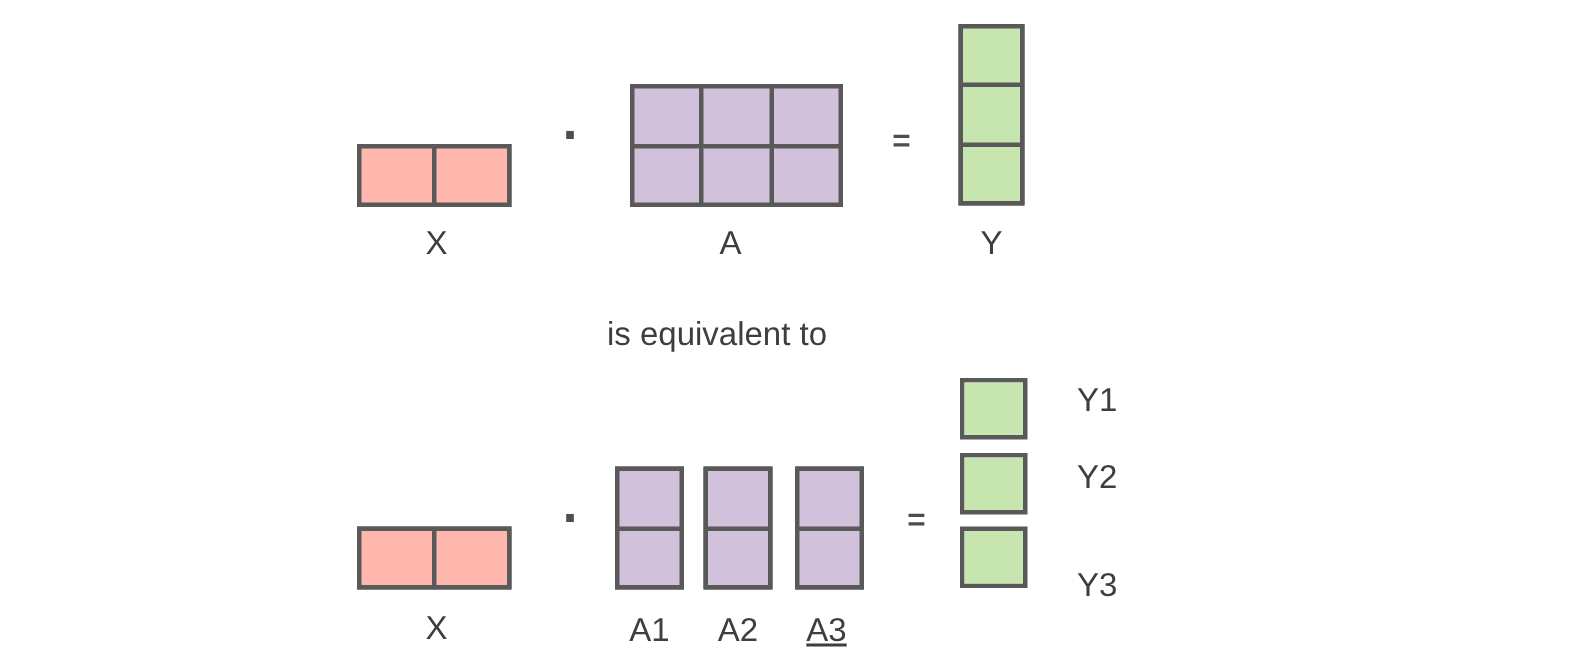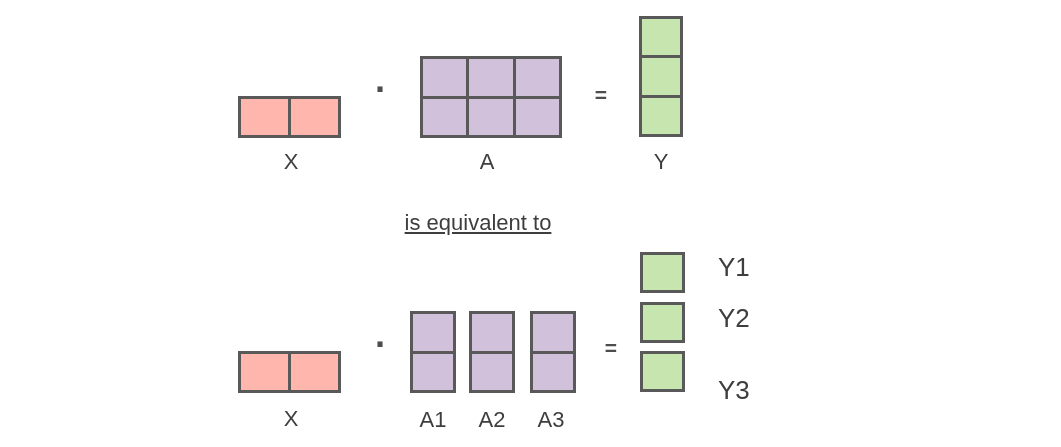--- a/index.html
+++ b/index.html
@@ -31,21 +31,21 @@
     position: absolute;
     transform: translate(-50%, -50%);
     font-size: 22px;
     line-height: 1;
     color: var(--text, #3e3e3e);
     white-space: nowrap;
   }
   .side-label {
     position: absolute;
     transform: translateY(-50%);
-    font-size: 26px;
+    font-size: 22px;
     line-height: 1;
     color: var(--text, #3e3e3e);
     white-space: nowrap;
   }
   .op {
     position: absolute;
     transform: translate(-50%, -50%);
     line-height: 1;
     color: var(--operator, #4d4d4d);
   }
@@ -84,21 +84,21 @@
   <div class="matrix" style="left: 639px; top: 16px; width: 44px; height: 121px; grid-template-columns: repeat(1, 1fr); grid-template-rows: repeat(3, 1fr);">
       <div class="cell" style="background: rgb(199, 230, 175);"></div>
       <div class="cell" style="background: rgb(199, 230, 175);"></div>
       <div class="cell" style="background: rgb(199, 230, 175);"></div>
     </div>
 
   <span class="label" style="left:291px; top:162px;">X</span>
   <span class="label" style="left:487px; top:162px;">A</span>
   <span class="label" style="left:661px; top:162px;">Y</span>
 
-  <span class="label" style="left:478px; top:223px;text-decoration:underline;">is equivalent to</span>
+  <span class="label" style="left:478px; top:223px;">is equivalent to</span>
 
   <div class="matrix" style="left: 238px; top: 351px; width: 103px; height: 42px; grid-template-columns: repeat(2, 1fr); grid-template-rows: repeat(1, 1fr);">
       <div class="cell" style="background: rgb(255, 182, 172);"></div>
       <div class="cell" style="background: rgb(255, 182, 172);"></div>
     </div>
 
   <span class="op op-dot" style="left:381px; top:345px;">·</span>
 
   <div class="matrix" style="left: 410px; top: 311px; width: 46px; height: 82px; grid-template-columns: repeat(1, 1fr); grid-template-rows: repeat(2, 1fr);">
       <div class="cell" style="background: rgb(210, 193, 219);"></div>
@@ -125,15 +125,15 @@
       <div class="cell" style="background: rgb(199, 230, 175);"></div>
     </div>
 
   <span class="side-label" style="left:718px; top:267px;">Y1</span>
   <span class="side-label" style="left:718px; top:318px;text-align:right;">Y2</span>
   <span class="side-label" style="left:718px; top:369px;margin-top:21px;">Y3</span>
 
   <span class="label" style="left:291px; top:419px;">X</span>
   <span class="label" style="left:433px; top:420px;">A1</span>
   <span class="label" style="left:492px; top:420px;">A2</span>
-  <span class="label" style="left:551px; top:420px;">A3</span>
+  <span class="label" style="left:551px; top:420px;text-decoration:underline;">A3</span>
 
 </div>
 
 </body></html>

